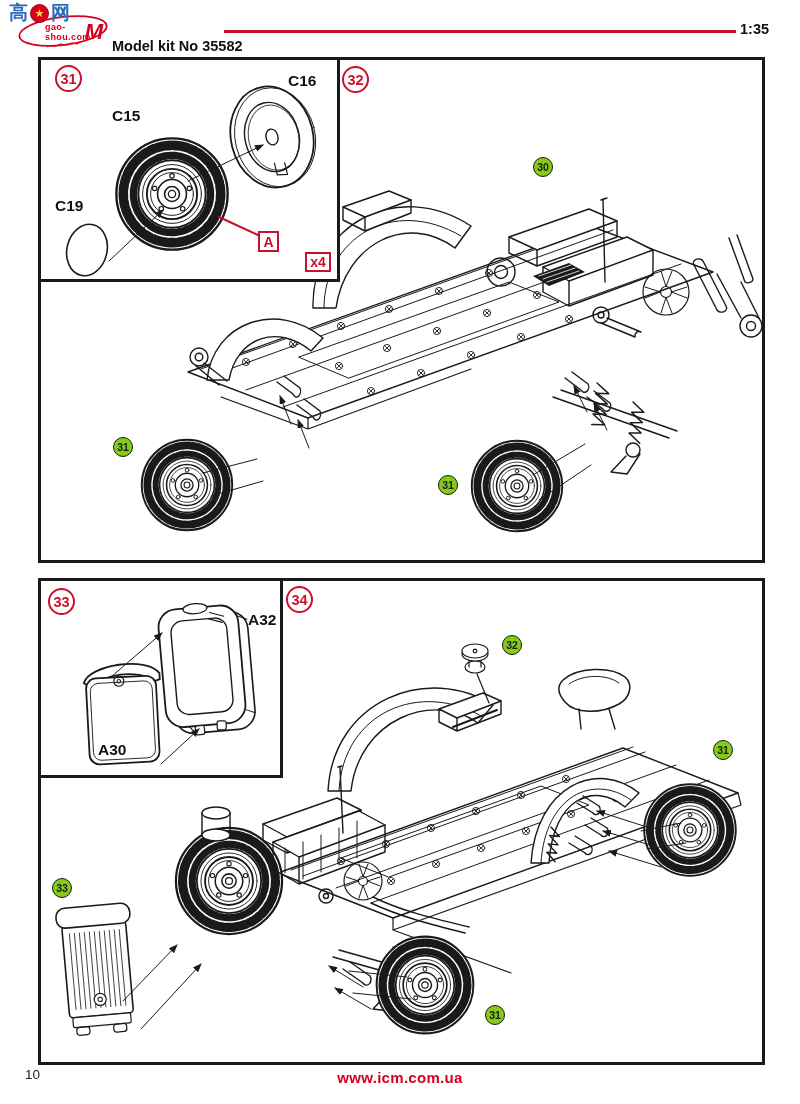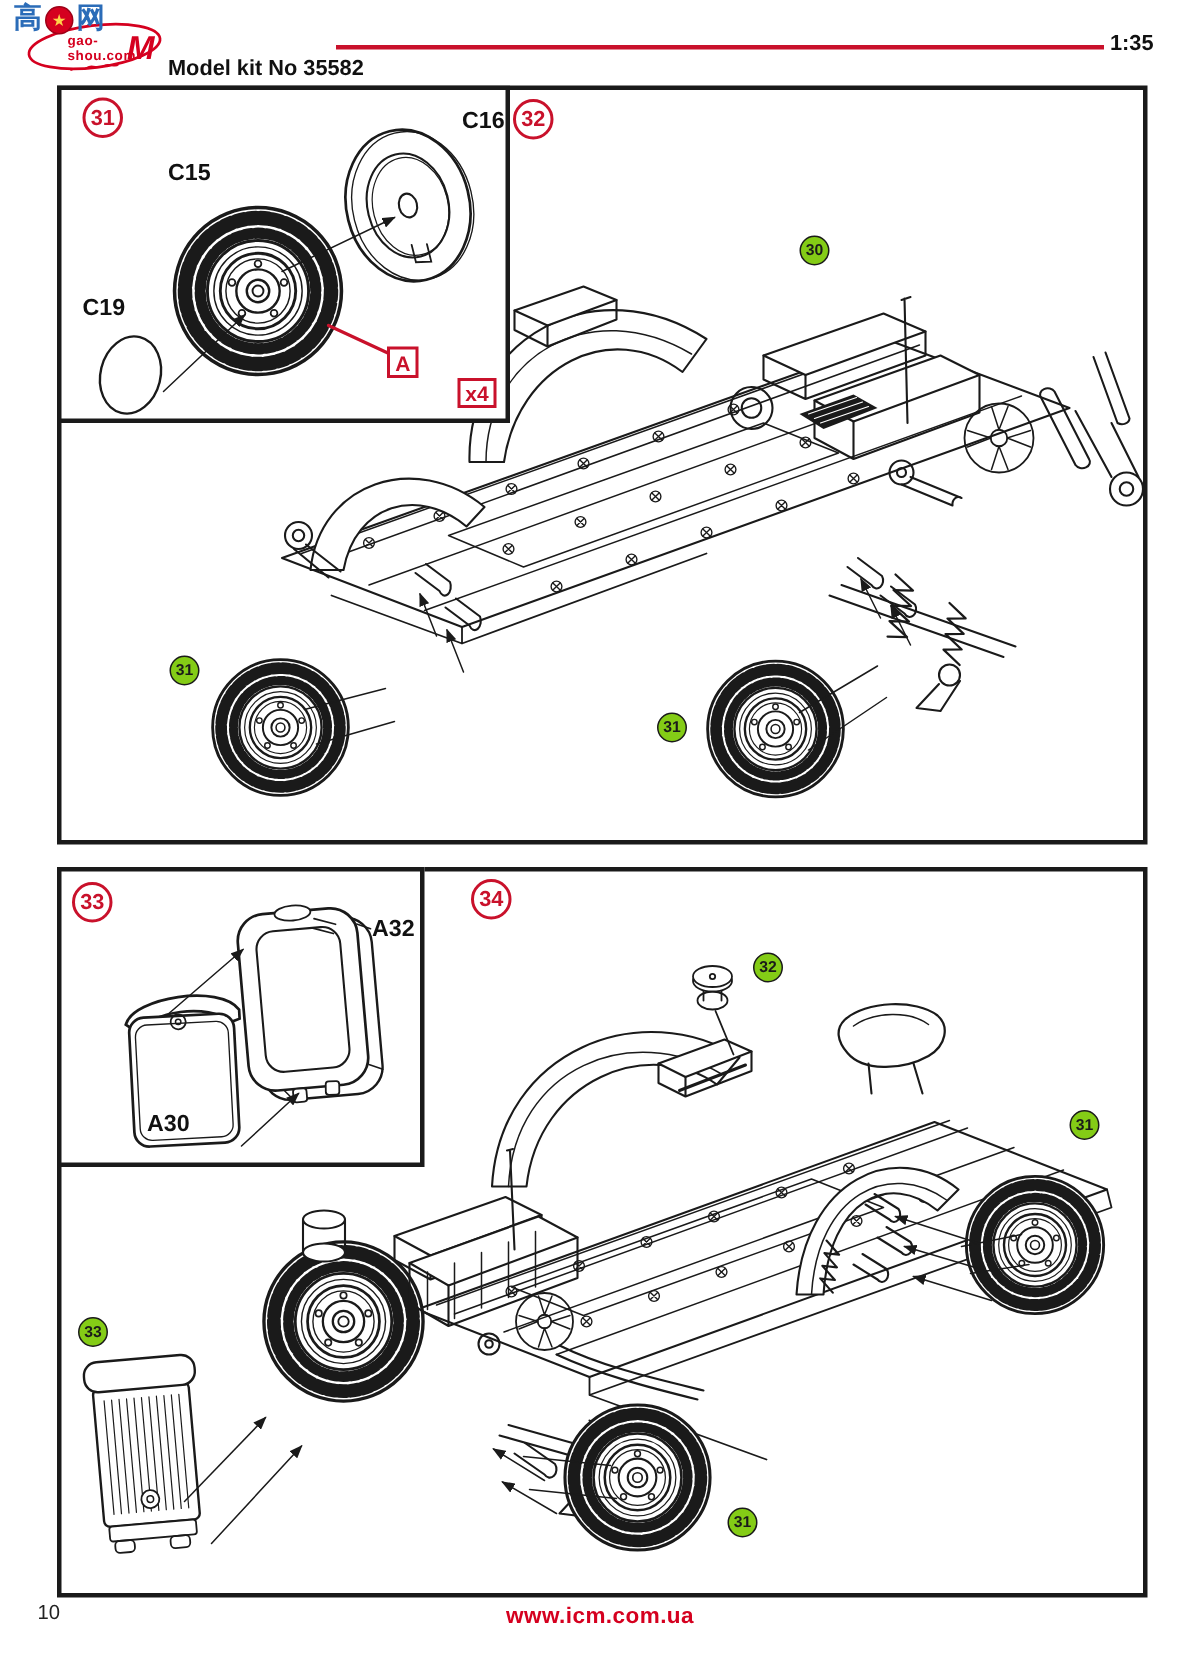--- a/index.html
+++ b/index.html
@@ -203,21 +203,21 @@
         </g>
         <use href="#wh" transform="translate(131,134) scale(1.07)"></use>
         <ellipse cx="46" cy="190" rx="20" ry="26" transform="rotate(14 46 190)" stroke-width="1.6" fill="#fff"></ellipse>
         <path stroke-width="1" marker-end="url(#ah)" d="M68,201 L122,150"></path>
         <path stroke-width="1" marker-end="url(#ah)" d="M147,121 L222,85"></path>
         <path stroke="#c9112b" stroke-width="2.2" d="M178,157 L219,176"></path>
       </g>
     </svg>
     <div class="step-badge" style="left:14px; top:5px;">31</div>
     <span class="part-label" style="left:71px; top:47px;">C15</span>
-    <span class="part-label" style="left:247px; top:12px;margin-left:20px;">C16</span>
+    <span class="part-label" style="left:247px; top:12px;">C16</span>
     <span class="part-label" style="left:14px; top:137px;">C19</span>
     <div class="red-chip chip-a" style="left:217px; top:171px;">A</div>
     <div class="red-chip chip-x4" style="left:264px; top:192px;">x4</div>
   </section>
 
   <section class="box box2">
     <svg class="drawing" viewBox="0 0 721 481">
       <g stroke="#1a1a1a" fill="none" stroke-width="1.4" stroke-linejoin="round" stroke-linecap="round">
 
         <path fill="#fff" d="M237,292 L582,167 L697,212 L352,337 Z"></path>
@@ -310,21 +310,21 @@
         <path stroke-width="1" d="M366,396 L308,390 M370,418 L312,412"></path>
         <path stroke-width="1" marker-end="url(#ah)" d="M322,406 L288,385"></path>
         <path stroke-width="1" marker-end="url(#ah)" d="M330,428 L294,407"></path>
         <use href="#wh" transform="translate(649,249) scale(0.88)"></use>
         <path stroke-width="1" d="M640,242 L600,250 M645,262 L606,268"></path>
         <path stroke-width="1" marker-end="url(#ah)" d="M612,248 L556,230"></path>
         <path stroke-width="1" marker-end="url(#ah)" d="M616,266 L562,250"></path>
         <path stroke-width="1" marker-end="url(#ah)" d="M620,286 L568,270"></path>
       </g>
     </svg>
-    <div class="step-badge" style="left:273px; top:5px;">34</div>
+    <div class="step-badge" style="left:245px; top:5px;">34</div>
     <div class="callout-badge" style="left:461px; top:54px;">32</div>
     <div class="callout-badge" style="left:11px; top:297px;">33</div>
     <div class="callout-badge" style="left:672px; top:159px;">31</div>
     <div class="callout-badge" style="left:444px; top:424px;">31</div>
   </section>
 
   <section class="box inset2">
     <svg class="drawing" viewBox="0 0 239 194">
       <g stroke="#1a1a1a" fill="none" stroke-width="1.6" stroke-linecap="round">
         <g transform="translate(116,30) rotate(-5)">

